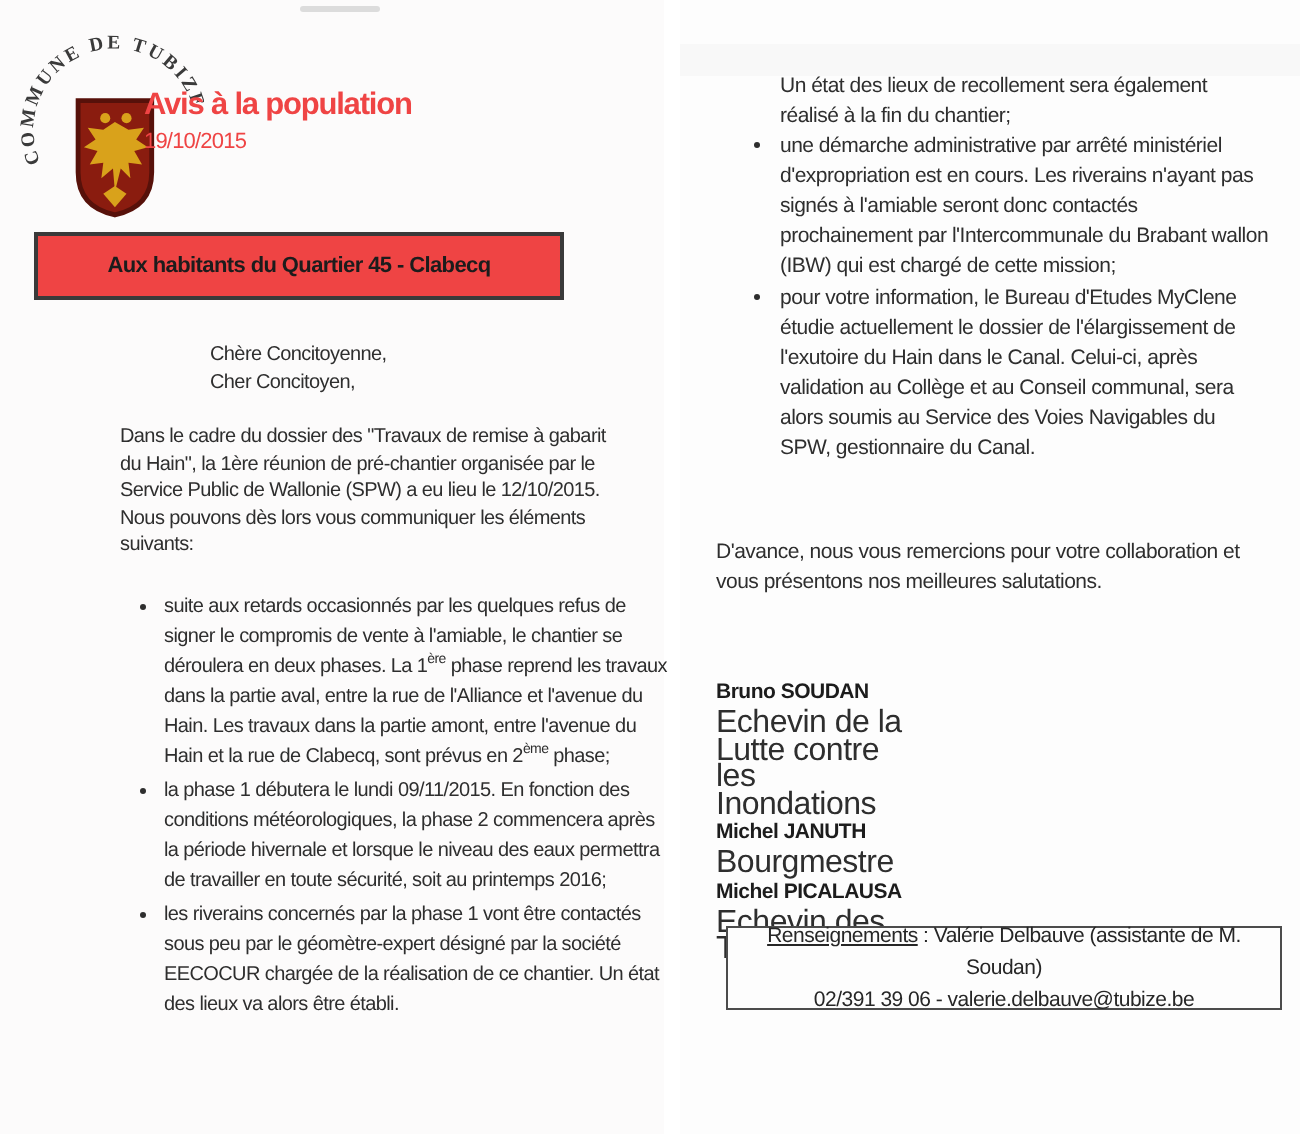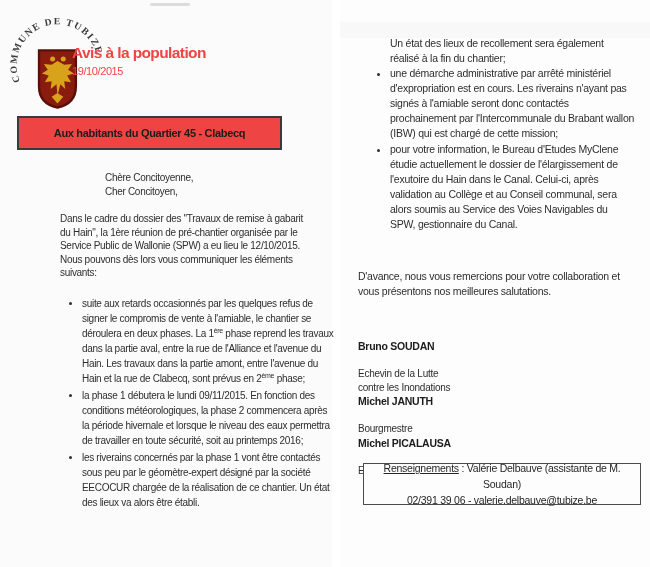--- a/index.html
+++ b/index.html
@@ -39,21 +39,21 @@
   
   .body-right { position:absolute; top:36px; left:0; width:100%; font-size:10.5px; letter-spacing:-0.25px; line-height:15px; }
   .continuation { margin:0 0 0 50px; width:245px; }
   .bullets-right { margin:0 0 0 20px; padding-left:30px; width:245px; }
   .bullets-right li { margin-bottom:1px; }
   .closing { margin:37px 0 0 18px; width:282px; }
   .signatures { display:flex; margin:40px 0 0 18px;flex-direction:column; }
   .sig { margin-right:8px; }
   .sig-1 { width:95px; } .sig-2 { width:102px; } .sig-3 { width:85px; }
   .sig-name { font-weight:bold; color:#1c1c1c; font-size:10.5px; white-space:nowrap; }
-  .sig-title { font-size:10px; line-height:13.5px; margin-top:13px; }
+  .sig-title { font-size:16px; line-height:13.5px; margin-top:1px; }
   .footer-box {
     position:absolute; top:463px; left:23px; width:276px; height:40px;
     border:1.6px solid #4c4c4c; background:#fdfdfd;
     display:flex; flex-direction:column; align-items:center; justify-content:center;
     font-size:10.5px; letter-spacing:-0.25px; line-height:16px; text-align:center; color:#262626;
   }
   .u { text-decoration:underline; }
 </style>
 </head>
 <body>

